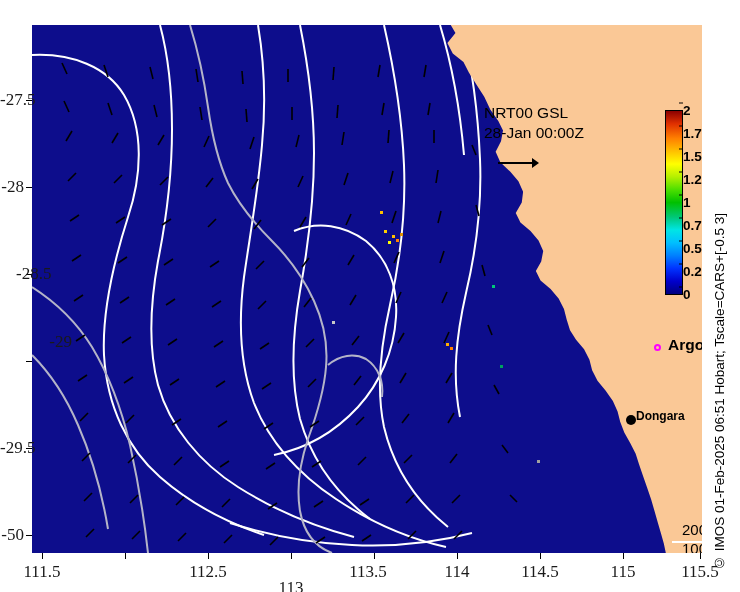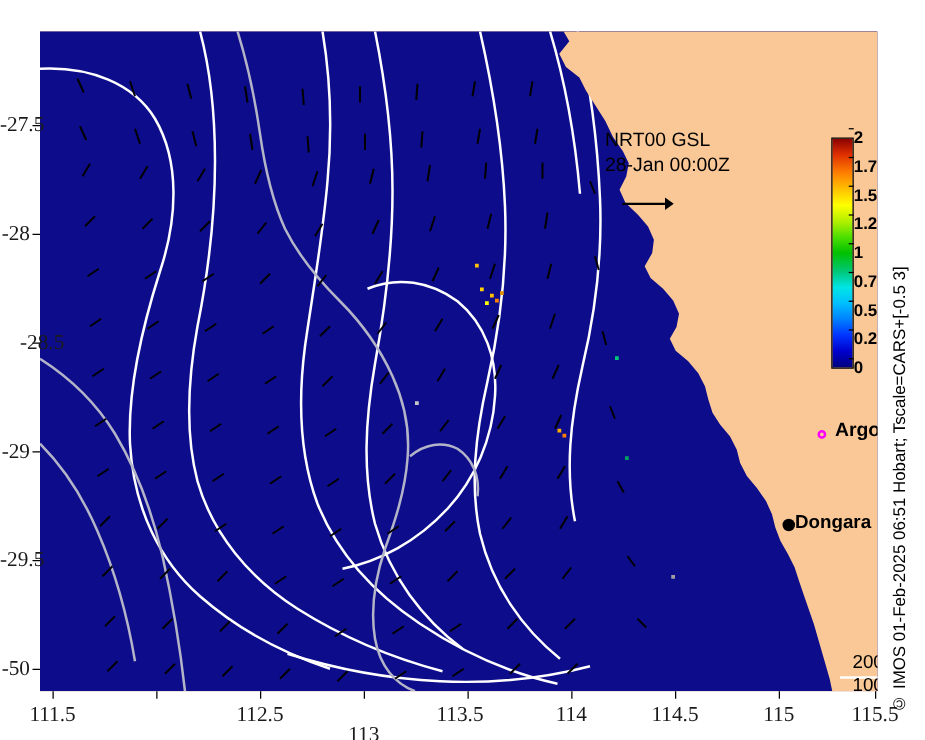--- a/index.html
+++ b/index.html
@@ -57,21 +57,21 @@
            font-weight:bold;transform:translateY(-50%);}
   .cb-dash{position:absolute;left:-4px;width:4px;height:1px;background:#000;}
 
   
   #argo-marker{position:absolute;left:622px;top:319px;width:7px;height:7px;
                border:2px solid #ff00ff;border-radius:50%;box-sizing:border-box;}
   #argo-label{position:absolute;left:636px;top:311px;font-size:15.5px;
               font-weight:bold;color:#000;}
   #dongara-marker{position:absolute;left:594px;top:390px;width:10px;height:10px;
                   background:#000;border-radius:50%;}
-  #dongara-label{position:absolute;left:604px;top:384px;font-size:15px;
+  #dongara-label{position:absolute;left:604px;top:384px;font-size:12px;
                  font-weight:bold;color:#000;}
 
   
   #depth-key{position:absolute;left:650px;top:495px;font-size:15px;
              line-height:19px;color:#000;}
   #depth-rule-200{position:absolute;left:640px;top:516px;width:58px;
                   height:2px;background:#ffffff;}
 
   
   .tick{position:absolute;background:#000;}
@@ -338,18 +338,18 @@
   <div class="tick ytick" style="top:100px;"></div>
   <div class="tick ytick" style="top:187px;"></div>
   <div class="tick ytick" style="top:274px;"></div>
   <div class="tick ytick" style="top:361px;"></div>
   <div class="tick ytick" style="top:448px;"></div>
   <div class="tick ytick" style="top:535px;"></div>
 
   <div class="ylab" style="top:100px;">-27.5</div>
   <div class="ylab" style="top:187px;">-28</div>
   <div class="ylab" style="top:274px;padding-left:16px;">-28.5</div>
-  <div class="ylab" style="top:361px;">-29</div>
+  <div class="ylab" style="top:342px;padding-left:48px;">-29</div>
   <div class="ylab" style="top:448px;">-29.5</div>
   <div class="ylab" style="top:535px;">-50</div>
 </div>
 
 <div id="credit">© IMOS 01-Feb-2025 06:51 Hobart; Tscale=CARS+[-0.5 3]</div>
 
 </body></html>

